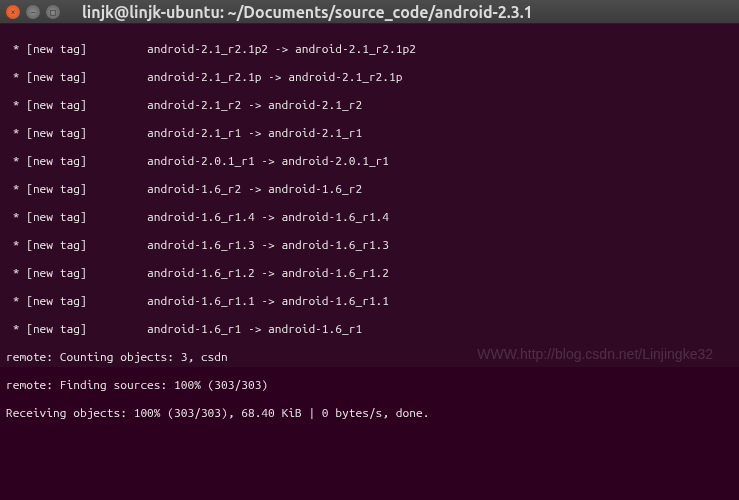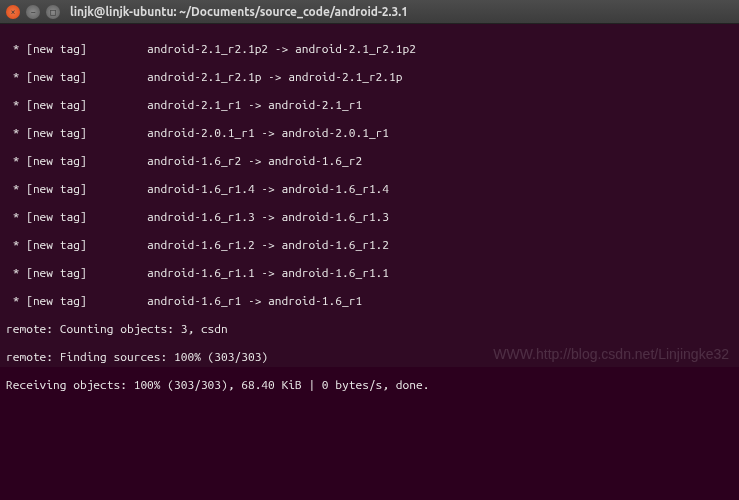--- a/index.html
+++ b/index.html
@@ -34,36 +34,37 @@
   font-size: 9px;
   color: #333;
 }
 .btn-close { background: radial-gradient(#f07746,#dd4814); }
 .btn-min { background: radial-gradient(#8a8a8a,#5c5c5c); }
 .btn-max { background: radial-gradient(#8a8a8a,#5c5c5c); }
 .title-text {
   color: #dcdcdc;
   font-weight: bold;
   font-family: Ubuntu, sans-serif;
-  font-size: 12px;
+  font-size: 16px;
+  margin-left: 12px;
 }
 .terminal {
   background: #300a24;
   color: #eeeeec;
   padding: 4px 6px;
   line-height: 14px;
   white-space: pre;
   font-size: 12px;
   height: 343px;
   position: relative;
 }
 .watermark {
   position: absolute;
   bottom: 6px;
-  right: 10px;
+  right: 26px;
   color: rgba(255,255,255,0.15);
   font-size: 14px;
   font-family: sans-serif;
   pointer-events: none;
 }
 .watermark .url { color: rgba(255,255,255,0.15); }
 </style>
 </head>
 <body>
 
@@ -72,20 +73,21 @@
     <div class="window-btn btn-close">×</div>
     <div class="window-btn btn-min">−</div>
     <div class="window-btn btn-max">□</div>
   </div>
   <div class="title-text">linjk@linjk-ubuntu: ~/Documents/source_code/android-2.3.1</div>
 </div>
 
 <div class="terminal">
 <div> * [new tag]         android-2.1_r2.1p2 -&gt; android-2.1_r2.1p2</div>
 <div> * [new tag]         android-2.1_r2.1p -&gt; android-2.1_r2.1p</div>
+<div> * [new tag]         android-2.1_r2 -&gt; android-2.1_r2</div>
 <div> * [new tag]         android-2.1_r1 -&gt; android-2.1_r1</div>
 <div> * [new tag]         android-2.0.1_r1 -&gt; android-2.0.1_r1</div>
 <div> * [new tag]         android-1.6_r2 -&gt; android-1.6_r2</div>
 <div> * [new tag]         android-1.6_r1.4 -&gt; android-1.6_r1.4</div>
 <div> * [new tag]         android-1.6_r1.3 -&gt; android-1.6_r1.3</div>
 <div> * [new tag]         android-1.6_r1.2 -&gt; android-1.6_r1.2</div>
 <div> * [new tag]         android-1.6_r1.1 -&gt; android-1.6_r1.1</div>
 <div> * [new tag]         android-1.6_r1 -&gt; android-1.6_r1</div>
 <div>remote: Counting objects: 3, csdn</div>
 <div>remote: Finding sources: 100% (303/303)</div>

